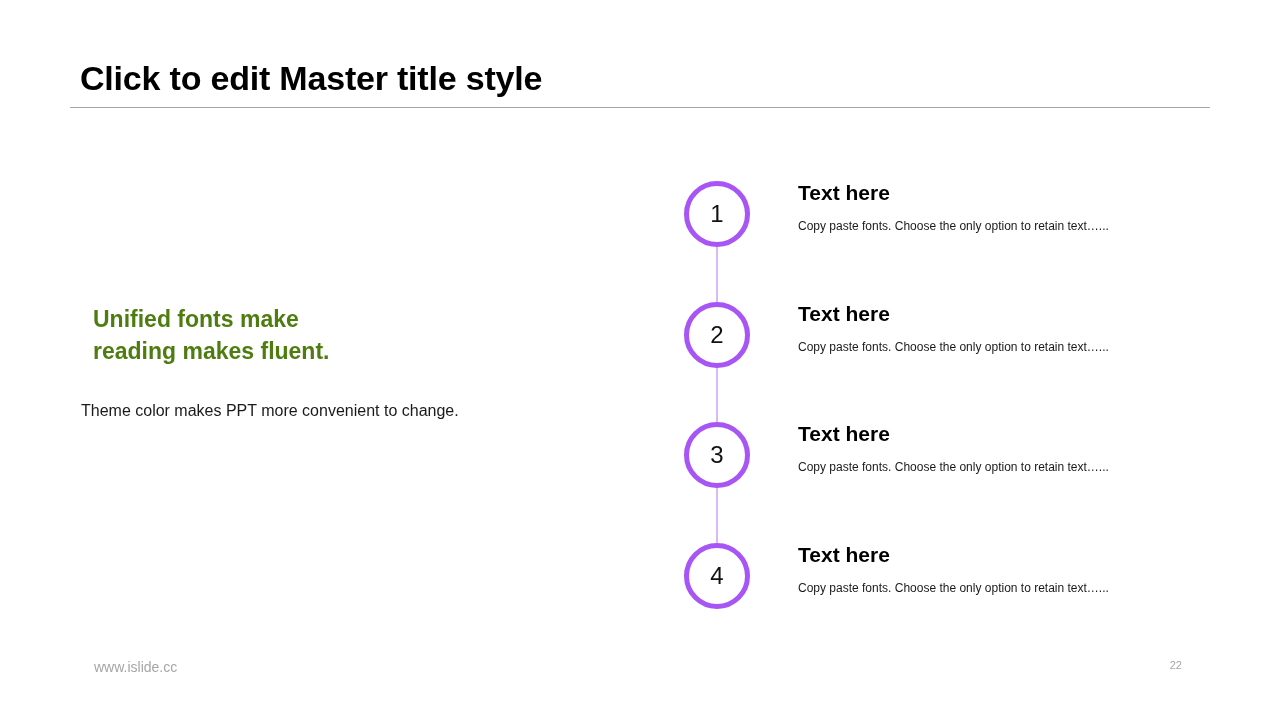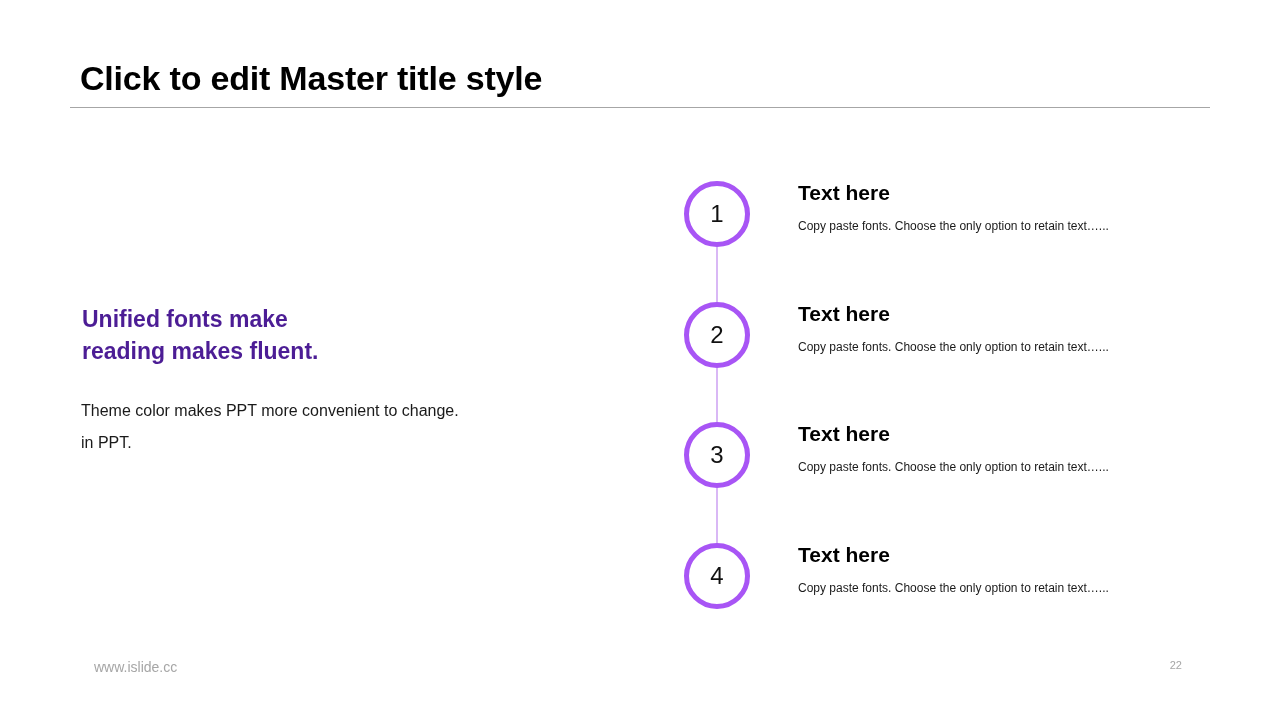--- a/index.html
+++ b/index.html
@@ -51,22 +51,22 @@
   .left-col {
     position: absolute;
     left: 81px;
     top: 304px;
     width: 525px;
   }
   .left-heading {
     font-size: 23px;
     font-weight: bold;
     line-height: 1.38;
-    color: #4c1d95;
-    margin: 0 0 28px 1px;
+    color: #4d7c0f;
+    margin: 0 0 28px 12px;
   }
   .left-heading .lh-line {
     display: block;
   }
   .left-body {
     font-size: 16px;
     line-height: 1.95;
     color: #1a1a1a;
     margin: 0;
   }
@@ -172,21 +172,20 @@
   </div>
   <div class="title-rule"></div>
 
   <div class="left-col">
     <div class="left-heading">
       <span class="lh-line">Unified fonts make</span>
       <span class="lh-line">reading makes fluent.</span>
     </div>
     <div class="left-body">
       <span class="lb-line">Theme color makes PPT more convenient to change.</span>
-      <span class="lb-line">in PPT.</span>
     </div>
   </div>
 
   <div class="timeline">
 
     <div class="tl-connector c0"></div>
     <div class="tl-connector c1"></div>
     <div class="tl-connector c2"></div>
 
     <div class="tl-item i0">

